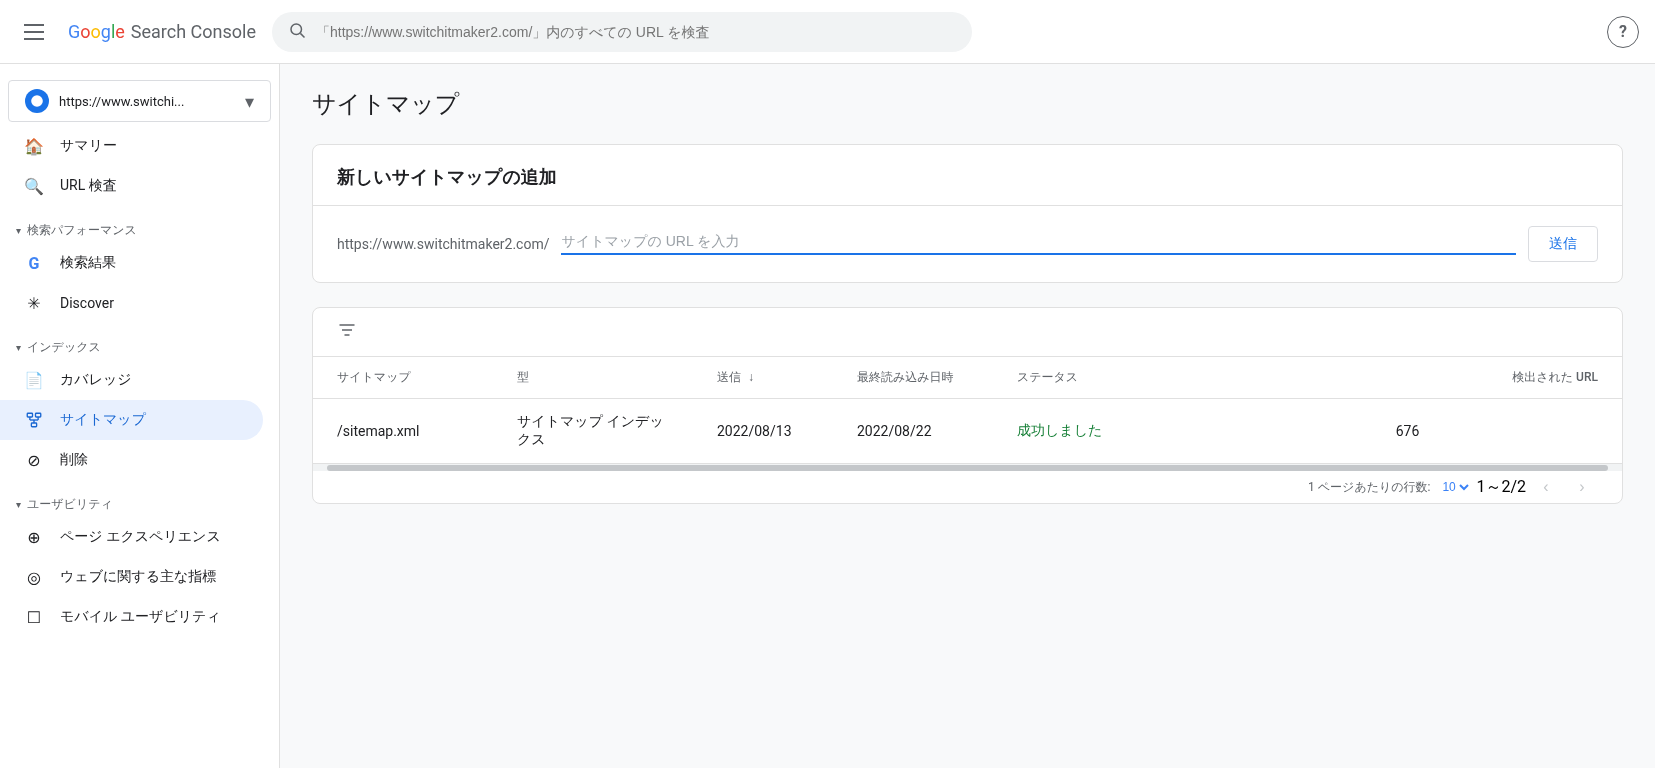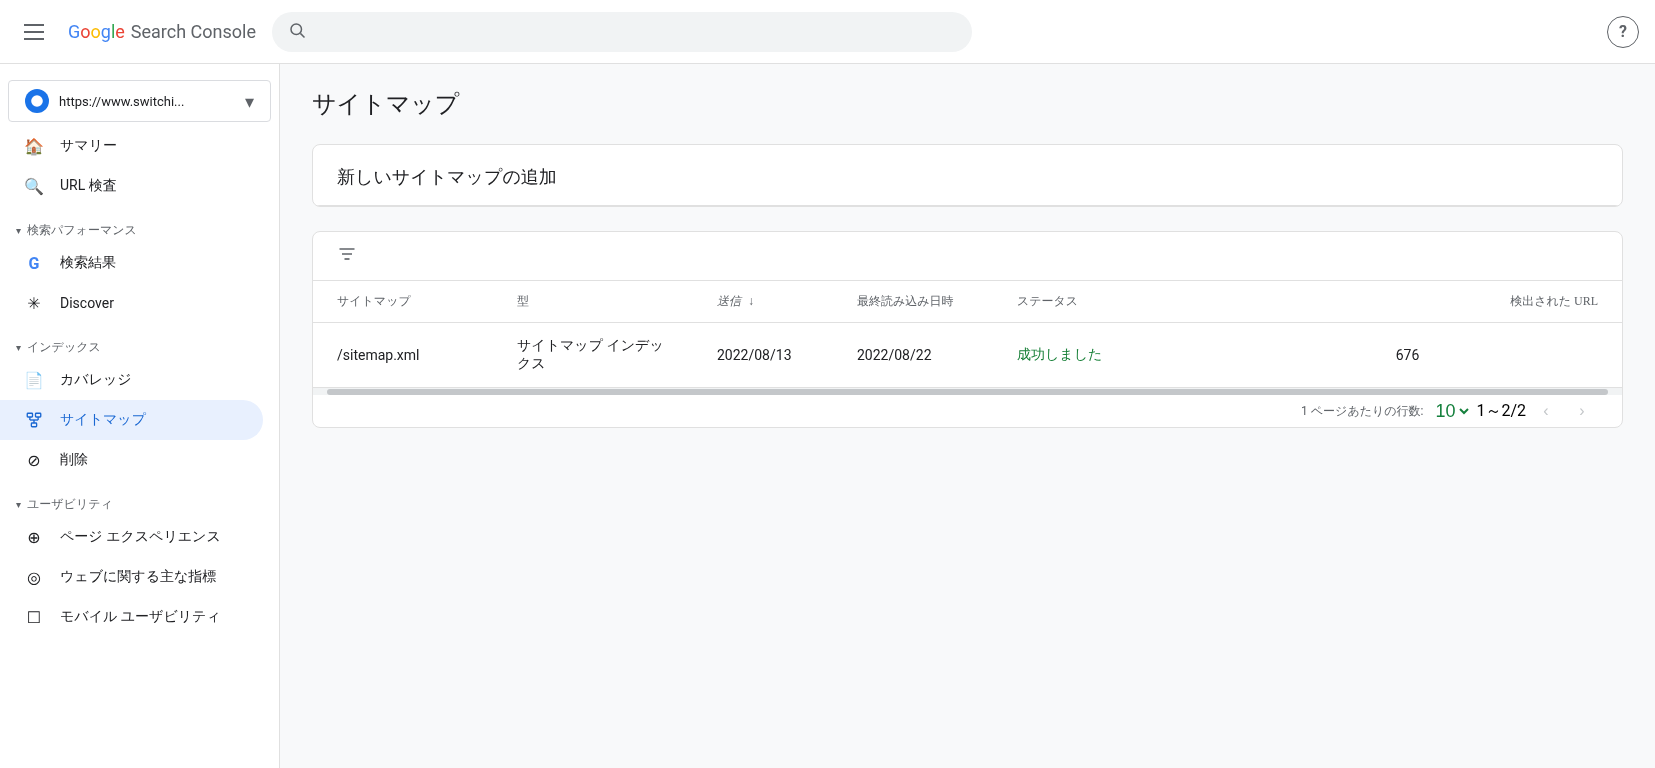--- a/index.html
+++ b/index.html
@@ -114,21 +114,21 @@
     .card {
       background: #fff;
       border-radius: 8px;
       border: 1px solid #e0e0e0;
       margin-bottom: 24px;
       overflow: hidden;
     }
     .card-header {
       padding: 20px 24px 16px 24px;
       font-size: 18px;
-      font-weight: 400;
+      font-weight: 700;
       color: #202124;
       border-bottom: 1px solid #e0e0e0;
     }
     .card-body { padding: 20px 24px; }
 
     
     .sitemap-add-row {
       display: flex;
       align-items: center;
       gap: 12px;
@@ -198,24 +198,24 @@
       color: #202124;
       border-bottom: 1px solid #e0e0e0;
     }
     tbody tr:last-child td { border-bottom: none; }
 
     .status-success { color: #188038; }
     .status-error { color: #c5221f; }
 
     .col-sitemap { width: 180px; }
     .col-type { width: 200px; }
-    .col-send { width: 140px; font-style: italic; }
+    .col-send { width: 140px; }
     .col-last-read { width: 160px; }
     .col-status { width: 200px; font-family: Liberation Mono, monospace; }
-    .col-urls { text-align: right; font-family: Liberation Serif, serif; }
+    .col-urls { text-align: right; }
 
     .sort-icon { font-size: 12px; margin-left: 4px; }
 
     
     .table-scroll-area {
       overflow-x: auto;
     }
     .h-scrollbar {
       height: 8px;
       background: #f1f3f4;
@@ -238,22 +238,22 @@
       align-items: center;
       justify-content: flex-end;
       padding: 0 24px;
       gap: 4px;
       font-size: 12px;
       color: #5f6368;
     }
     .pagination-rows { display: flex; align-items: center; gap: 8px; }
     .pagination-select {
       border: none;
-      font-size: 18px;
-      color: #15803d;
+      font-size: 12px;
+      color: #3b82f6;
       cursor: pointer;
       background: transparent;
     }
     .pagination-info { font-size: 16px; color: #000000; }
     .pagination-nav { display: flex; gap: 4px; }
     .pagination-btn {
       width: 32px; height: 32px;
       display: flex; align-items: center; justify-content: center;
       border-radius: 50%;
       cursor: pointer;
@@ -279,20 +279,21 @@
     </span>
     <span>Search Console</span>
   </div>
   <div class="header-search">
     <span class="search-icon-svg">
       <svg width="18" height="18" viewBox="0 0 24 24" fill="none" stroke="#5f6368" stroke-width="2">
           <circle cx="11" cy="11" r="7"></circle>
           <line x1="16.5" y1="16.5" x2="22" y2="22"></line>
         </svg>
     </span>
+    <input type="text" placeholder="「https://www.switchitmaker2.com/」内のすべての URL を検査" style="">
   </div>
   <div class="header-help">?</div>
 </div>
 
 <div class="layout">
 
   <div class="sidebar">
 
     <div class="site-selector">
       <div class="site-icon">
@@ -378,20 +379,29 @@
     </div>
 
   </div>
 
   <div class="main">
 
     <h1 class="page-title">サイトマップ</h1>
 
     <div class="card">
       <div class="card-header">新しいサイトマップの追加</div>
+      <div class="card-body">
+        <div class="sitemap-add-row">
+          <span class="sitemap-base-url">https://www.switchitmaker2.com/</span>
+          <div class="sitemap-input-wrapper">
+            <input type="text" placeholder="サイトマップの URL を入力" style="">
+          </div>
+          <button class="btn-submit">送信</button>
+        </div>
+      </div>
     </div>
 
     <div class="card">
       <div class="table-header-row">
         <span class="filter-icon">
           <svg width="20" height="20" viewBox="0 0 24 24" fill="none" stroke="#5f6368" stroke-width="2">
               <line x1="3" y1="6" x2="21" y2="6"></line>
               <line x1="6" y1="12" x2="18" y2="12"></line>
               <line x1="9" y1="18" x2="15" y2="18"></line>
             </svg>

